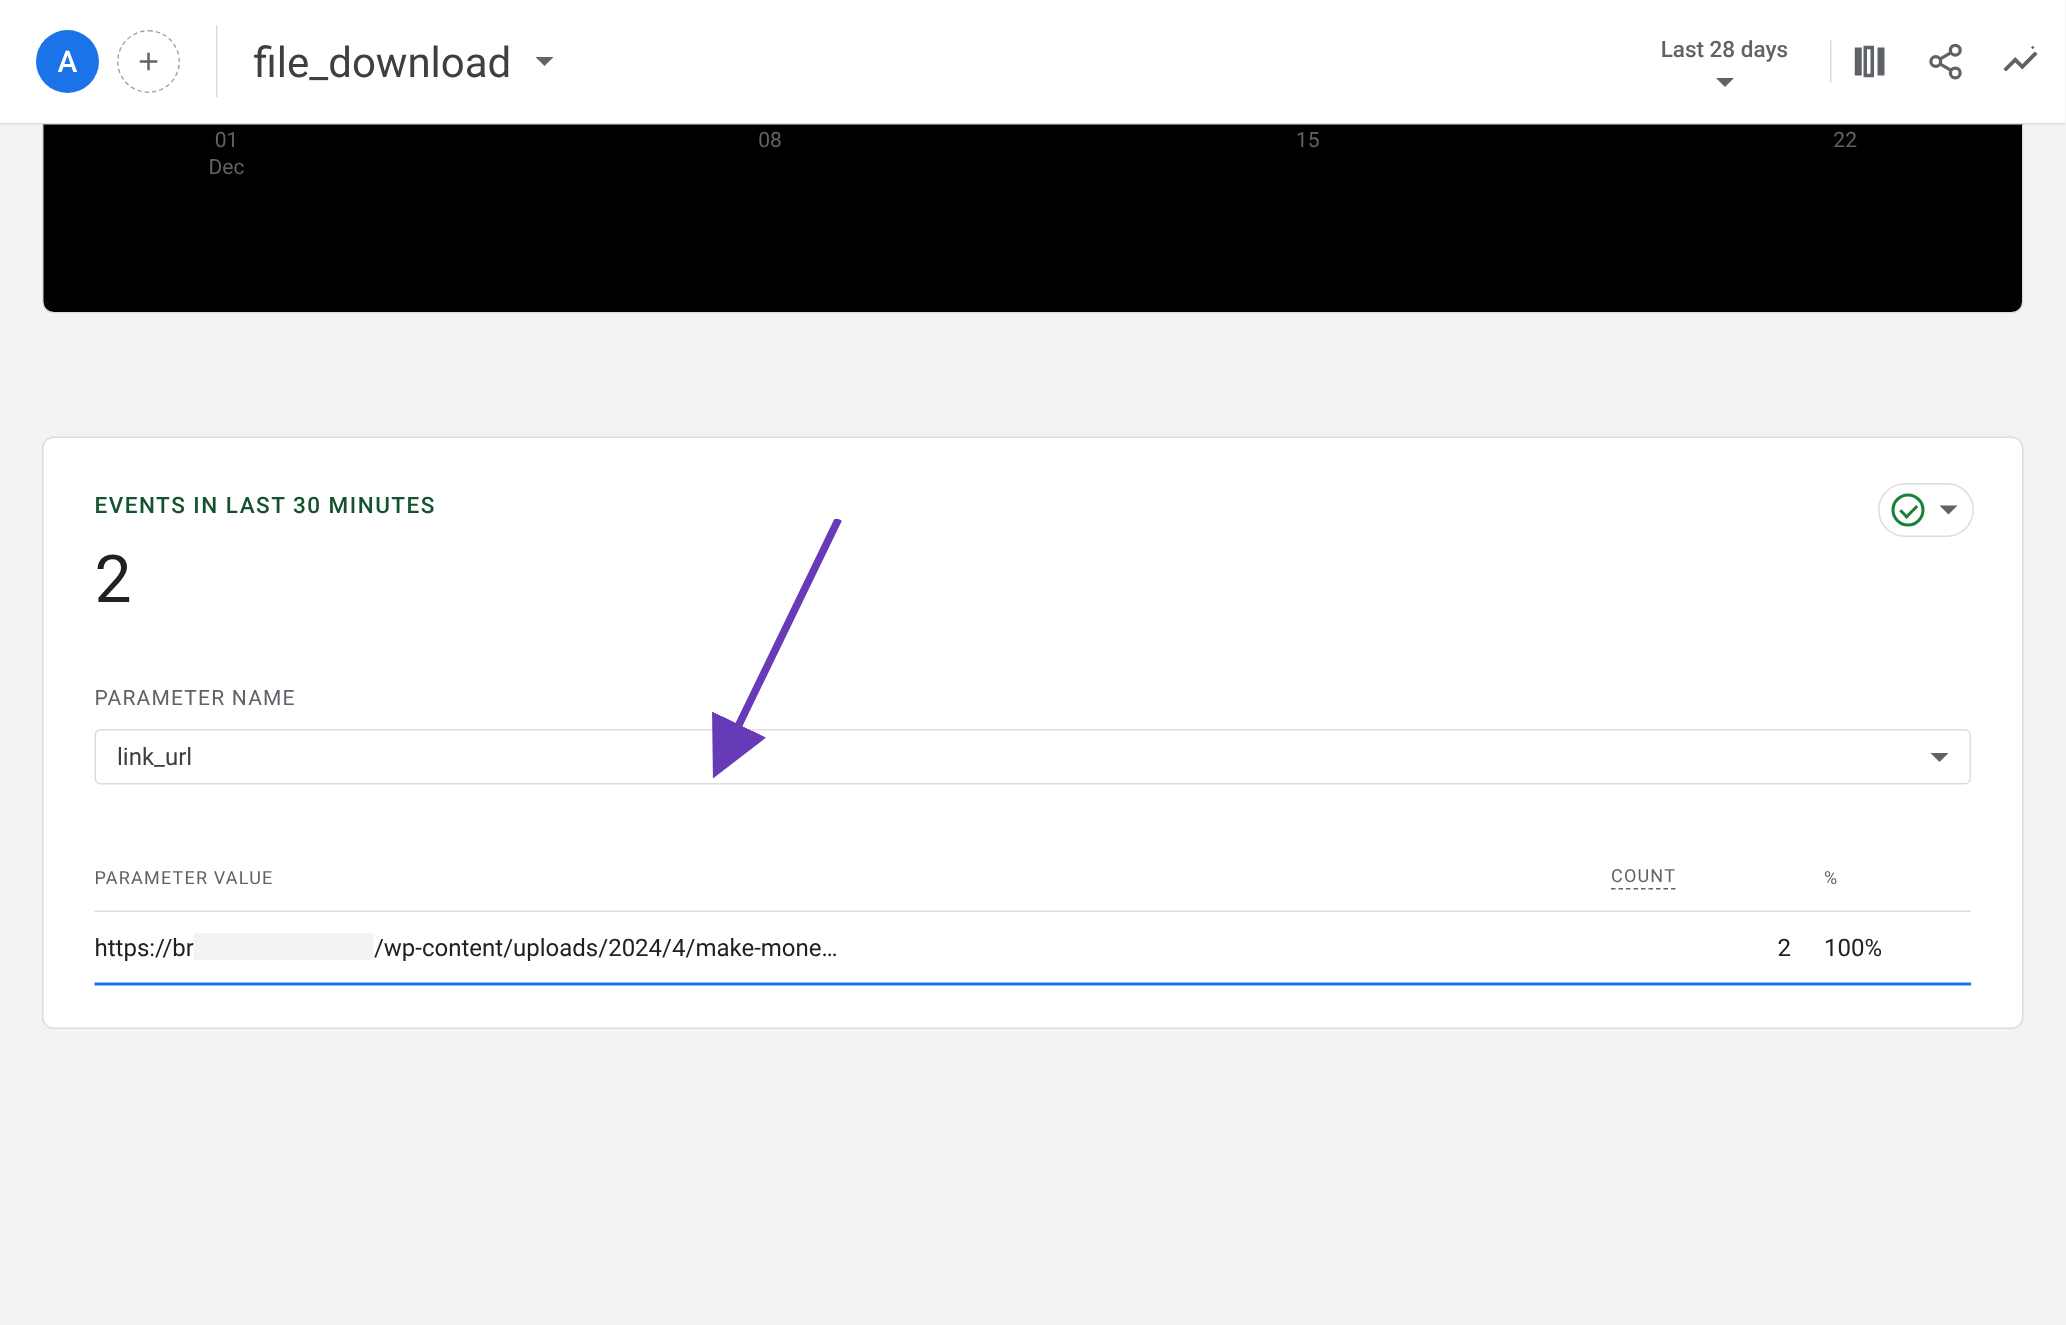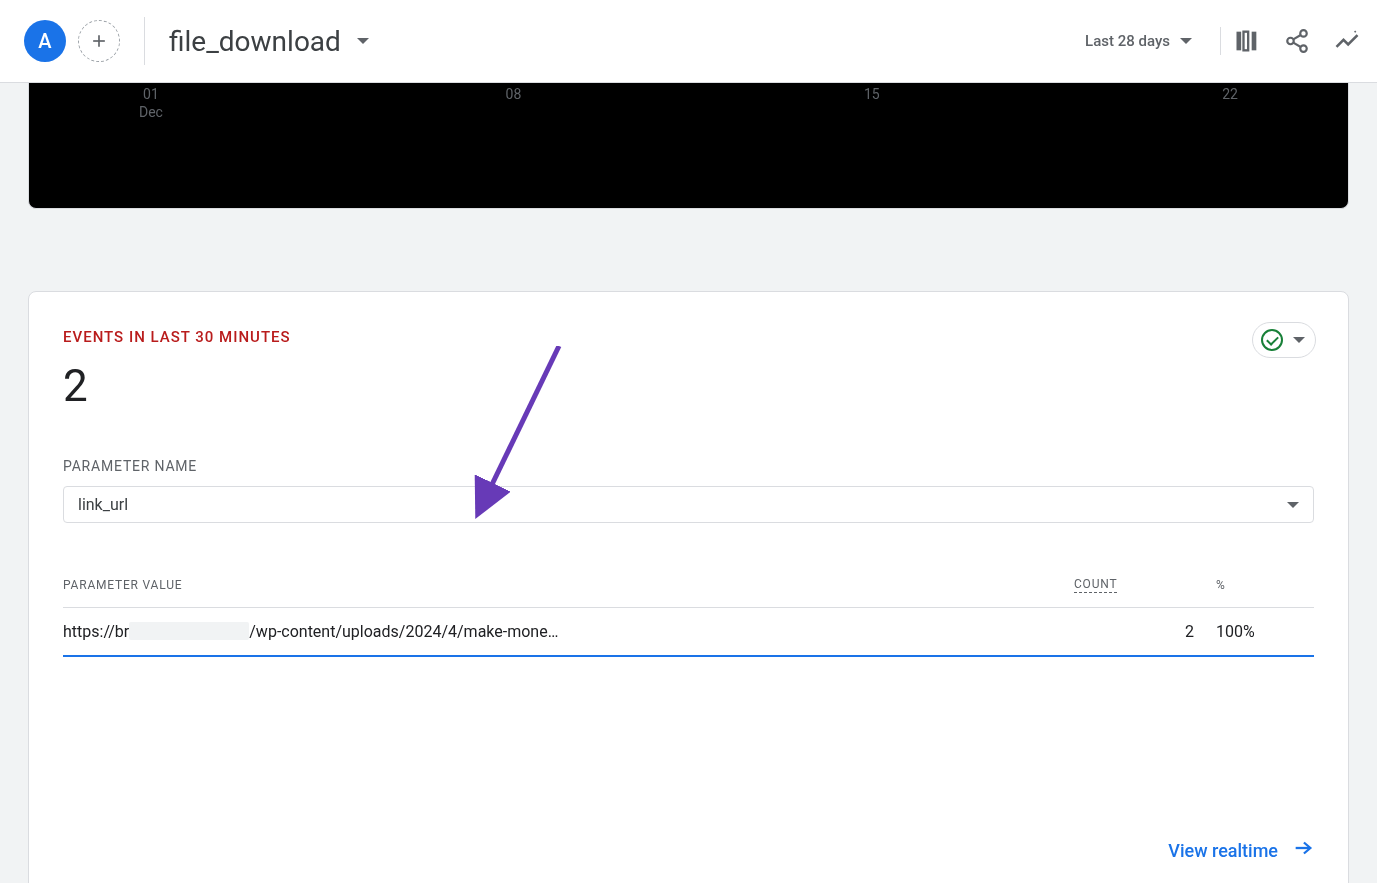--- a/index.html
+++ b/index.html
@@ -62,20 +62,21 @@
       border-right: 6px solid transparent;
       border-top: 6px solid #5f6368;
     }
     .spacer { flex: 1; }
     .date-range {
       display: flex;
       align-items: center;
       gap: 10px;
       cursor: pointer;
       padding-right: 8px;
+      flex-direction: column;
     }
     .date-label {
       color: #5f6368;
       font-size: 15px;
       font-weight: 500;
     }
     .date-value {
       color: #5f6368;
       font-size: 22px;
     }
@@ -117,21 +118,21 @@
       background: #fff;
       margin: 82px 28px 0 28px;
       border-radius: 8px;
       border: 1px solid #dadce0;
       padding: 36px 34px 28px 34px;
       position: relative;
     }
     .section-label {
       font-size: 15px;
       font-weight: 500;
-      color: #b91c1c;
+      color: #14532d;
       letter-spacing: 1px;
       text-transform: uppercase;
     }
     .big-number {
       font-size: 44px;
       color: #202124;
       margin-top: 14px;
       font-weight: 400;
     }
     .status-pill {
@@ -329,22 +330,13 @@
   </div>
 
   <div class="table-row">
     <div class="cell-value">
       <span>https://br</span><span class="redaction"></span><span>/wp-content/uploads/2024/4/make-mone…</span>
     </div>
     <div class="cell-count">2</div>
     <div class="cell-percent">100%</div>
   </div>
 
-  <div class="view-realtime">
-    <span>View realtime</span>
-    <span class="arrow-right">
-      <svg width="22" height="22" viewBox="0 0 24 24" fill="none" stroke="#1a73e8" stroke-width="2.5">
-          <line x1="4" y1="12" x2="19" y2="12"></line>
-          <polyline points="13 6 20 12 13 18"></polyline>
-        </svg>
-    </span>
-  </div>
 </div>
 
 </body></html>

